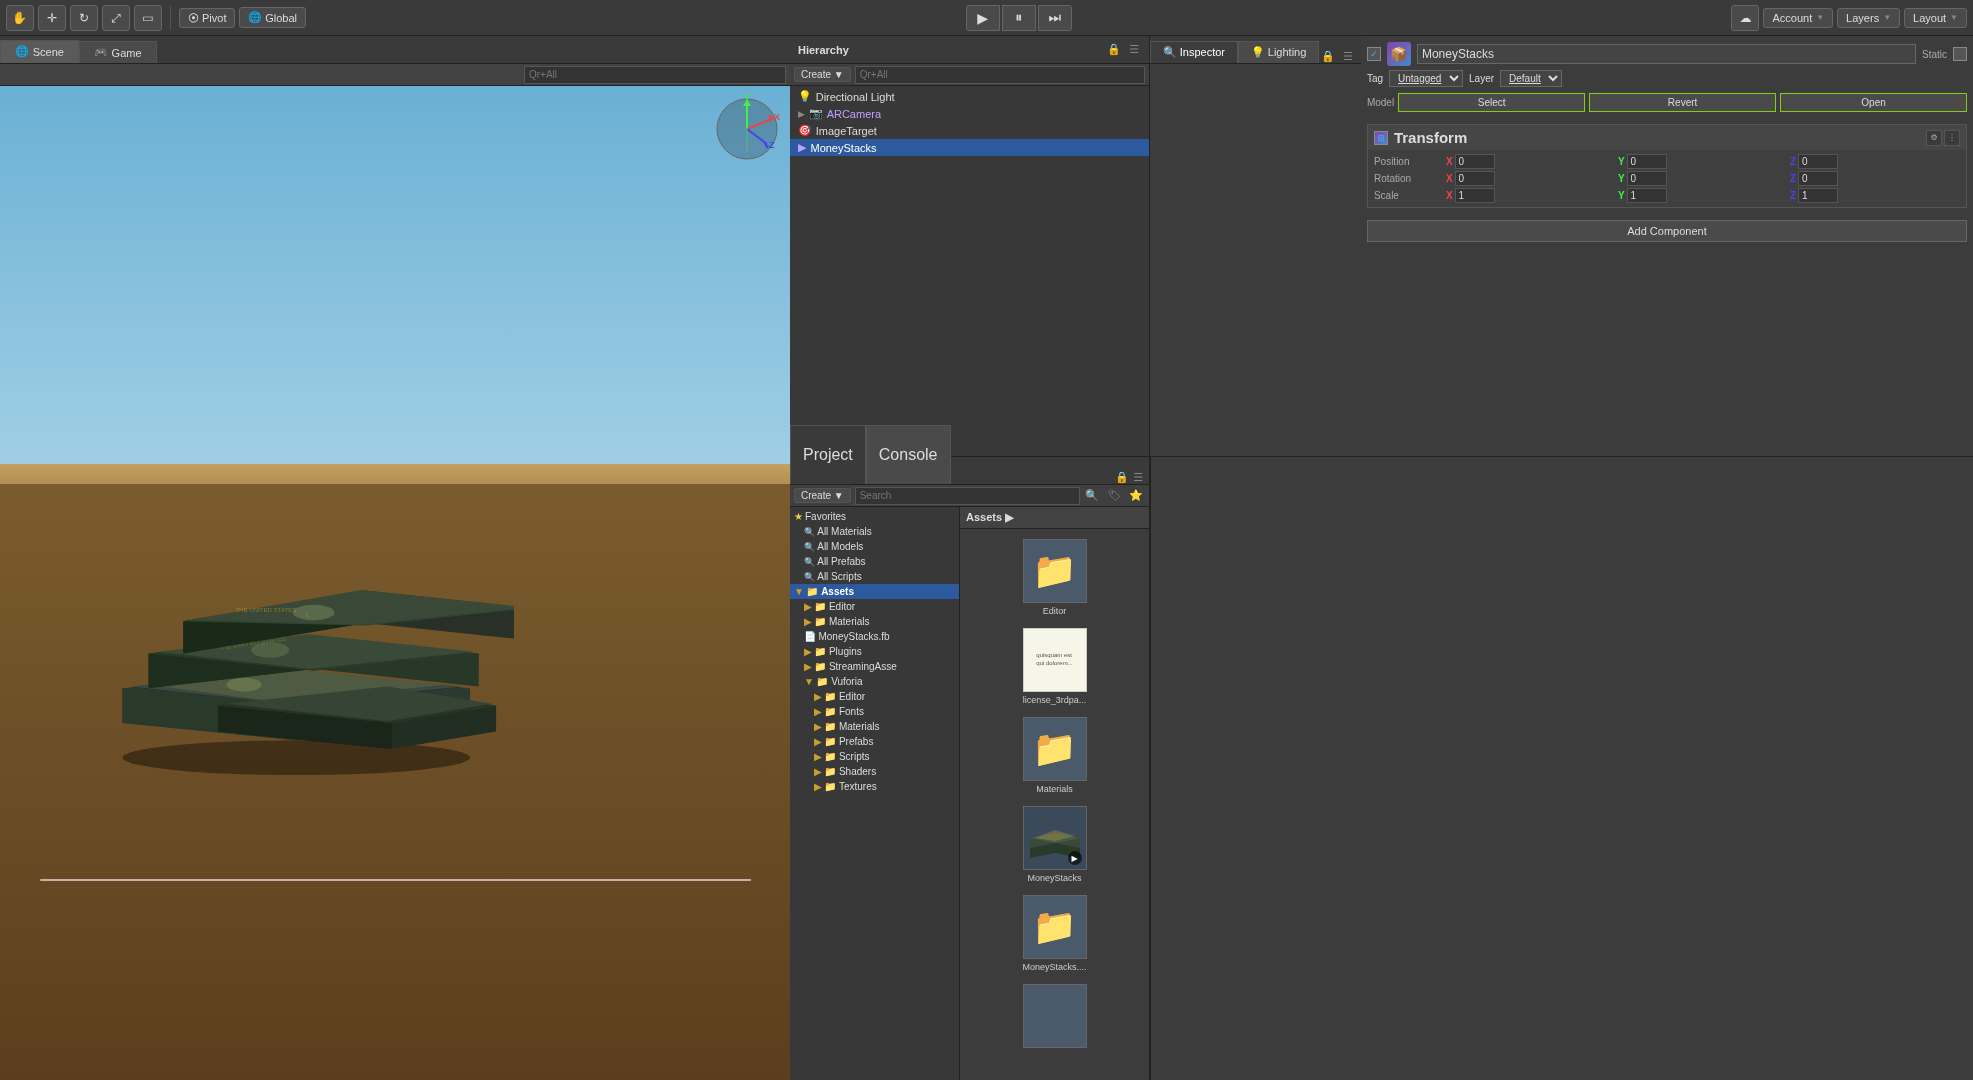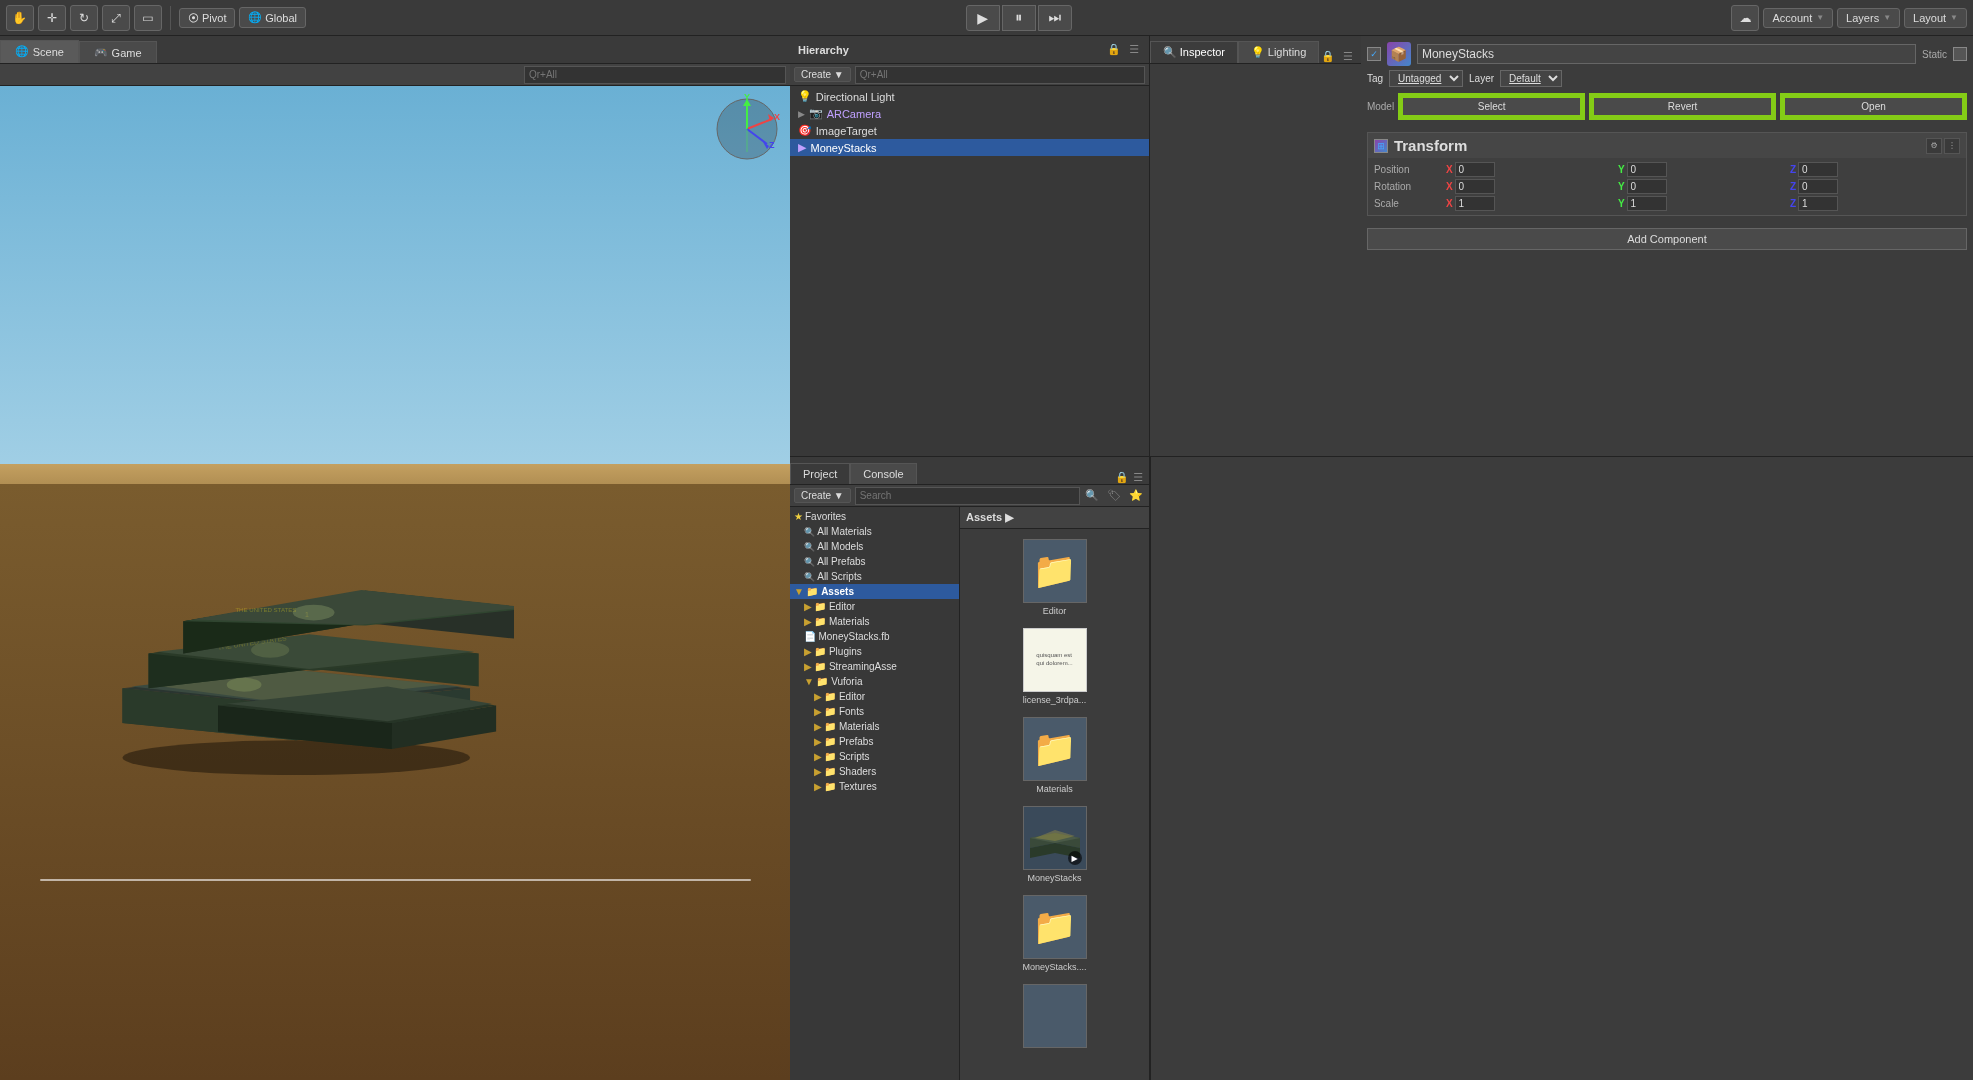--- a/index.html
+++ b/index.html
@@ -288,21 +288,21 @@
       cursor: pointer;
       text-decoration: underline;
     }
     .model-row {
       display: flex;
       gap: 4px;
       margin-bottom: 12px;
     }
     .model-btn {
       background: #4a4a4a;
-      border: 5px solid #84cc16;
+      border: 1px solid #84cc16;
       color: #ddd;
       padding: 3px 12px;
       cursor: pointer;
       font-size: 10px;
       flex: 1;
     }
     .component-section {
       background: #3f3f3f;
       border: 1px solid #555;
       margin-bottom: 4px;
@@ -369,26 +369,26 @@
       border-right: 1px solid #222;
     }
     .project-tabs {
       display: flex;
       background: #3a3a3a;
       border-bottom: 1px solid #222;
       height: 28px;
       align-items: flex-end;
     }
     .project-tab {
-      padding: 4px 12px;
+      padding: 20px 12px;
       background: #4a4a4a;
       border: 1px solid #555;
       border-bottom: none;
       cursor: pointer;
-      font-size: 11px;
+      font-size: 16px;
       color: #ddd;
     }
     .project-tab.active {
       background: #3a3a3a;
     }
     .project-toolbar {
       display: flex;
       align-items: center;
       background: #3f3f3f;
       border-bottom: 1px solid #222;

